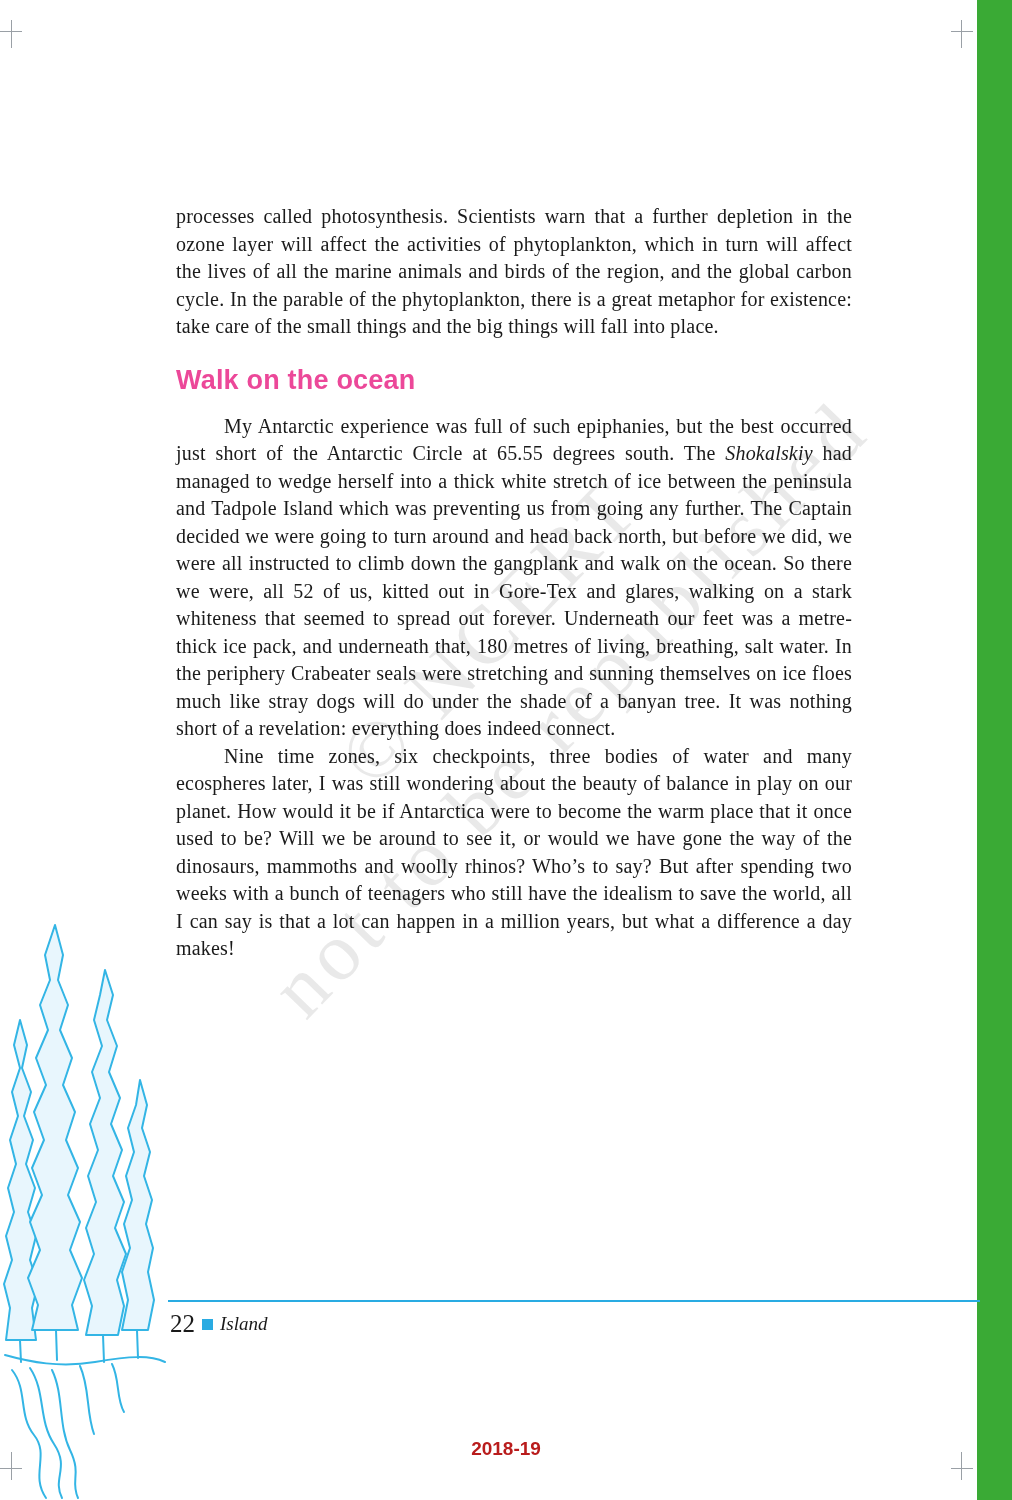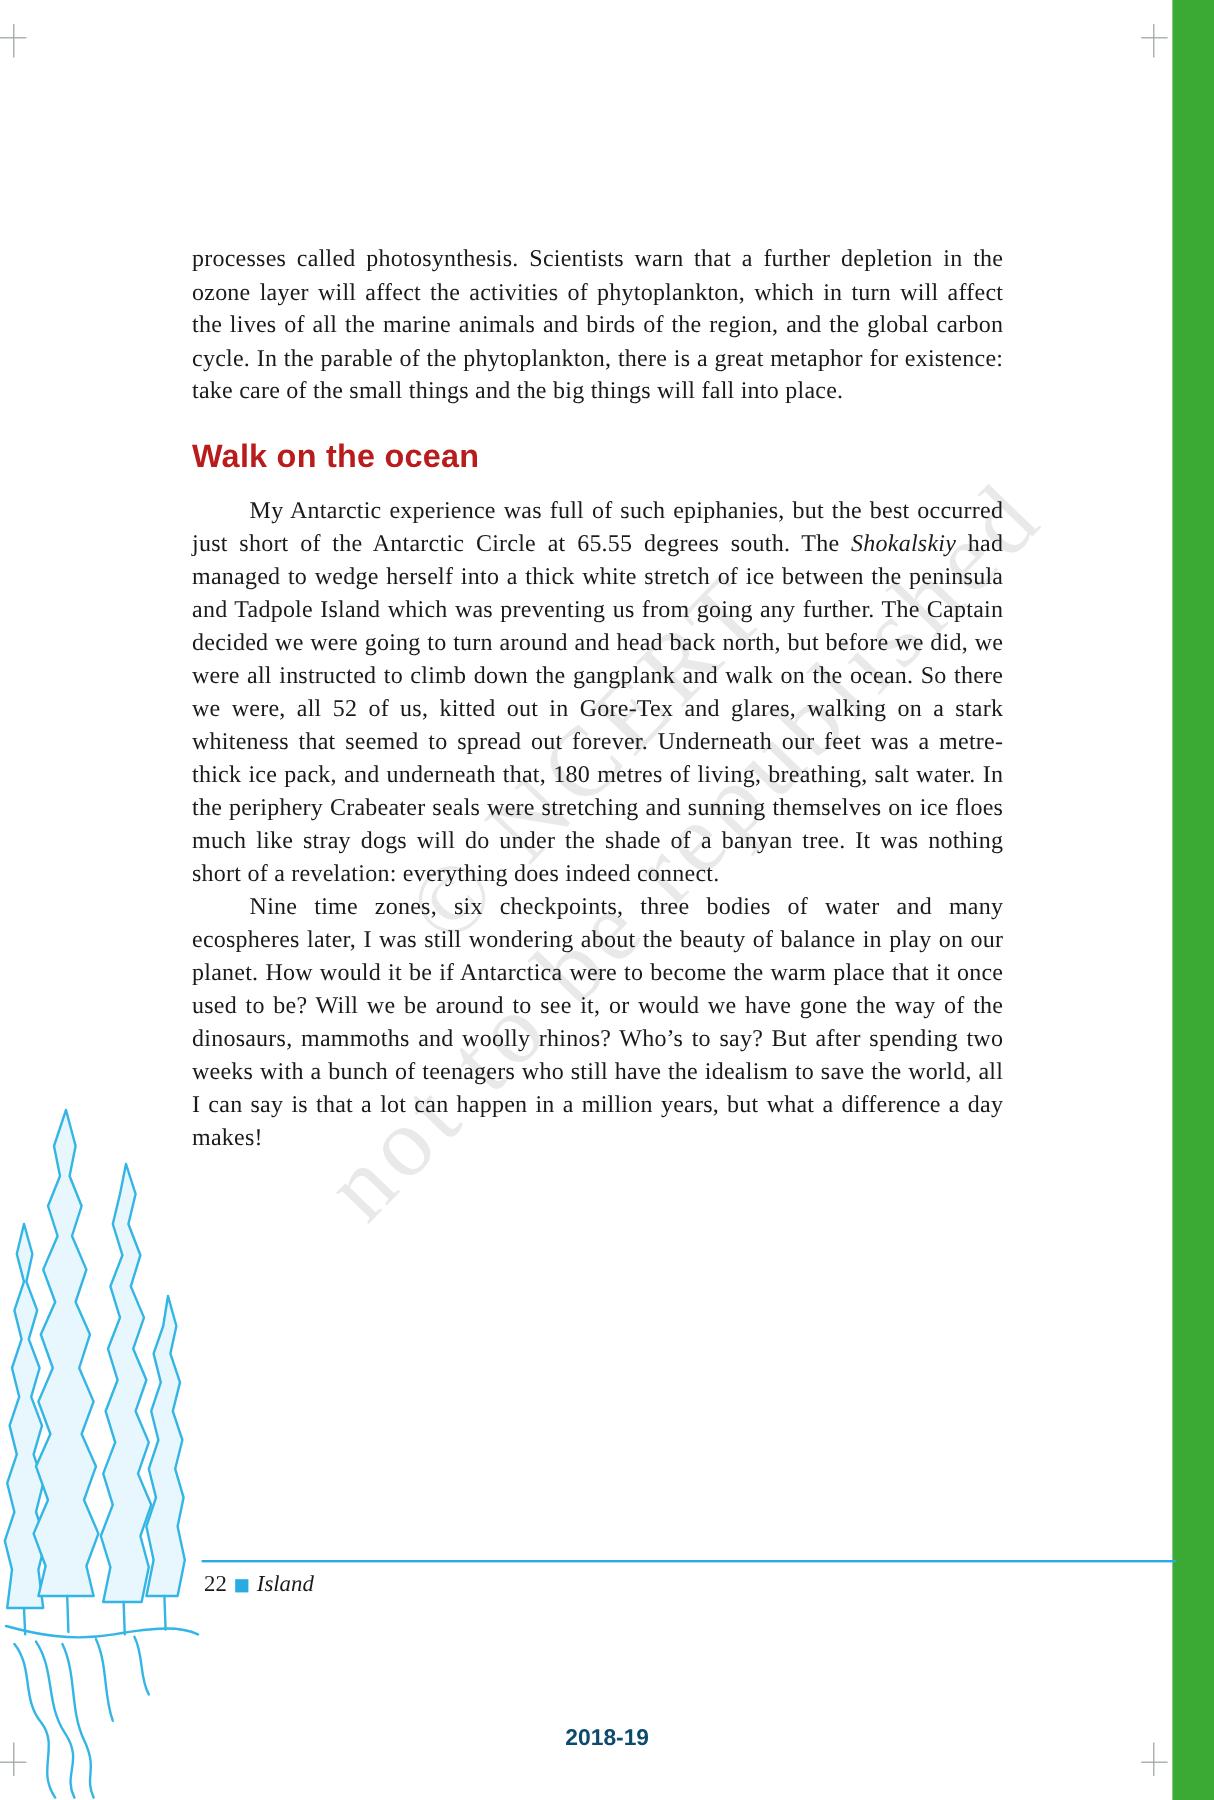--- a/index.html
+++ b/index.html
@@ -47,38 +47,38 @@
     letter-spacing: 6px;
     line-height: 1.35;
     pointer-events: none;
     user-select: none;
     white-space: nowrap;
   }
 
   
   .content {
     position: absolute;
-    left: 160px; top: 203px;
+    left: 176px; top: 203px;
     width: 676px;
     color: #1a1a1a;
   }
   .body-text {
     font-size: 20px;
     line-height: 27.5px;
     text-align: justify;
     letter-spacing: 0.2px;
   }
   .body-text.indented { text-indent: 48px; }
   .body-text em { }
 
   .section-heading {
     font-family: "Liberation Sans", sans-serif;
     font-weight: bold;
     font-size: 27px;
-    color: #b91c1c;
+    color: #ec4899;
     letter-spacing: 0.2px;
     margin-top: 24px;
     margin-bottom: 17px;
   }
 
   
   .tree-art {
     position: absolute;
     left: 0; top: 900px;
     width: 175px; height: 600px;
@@ -92,37 +92,37 @@
     background: #29abe2;
   }
   .footer-row {
     position: absolute;
     left: 170px; top: 1310px;
     display: flex;
     align-items: center;
     gap: 7px;
     color: #1a1a1a;
   }
-  .footer-page-number { font-size: 19px; }
+  .footer-page-number { font-size: 25px; }
   .footer-square {
     width: 11px; height: 11px;
     background: #29abe2;
     display: inline-block;
   }
   .footer-book-title { font-size: 19px; font-style: italic; }
 
   .edition-year {
     position: absolute;
     left: 0; top: 1438px;
     width: 1012px;
     text-align: center;
     font-family: "Liberation Sans", sans-serif;
     font-weight: bold;
     font-size: 19px;
-    color: #0c4a6e;
+    color: #b91c1c;
   }
 </style>
 </head>
 <body>
 
 <div class="page">
 
   <div class="crop crop-tl-v"></div>
   <div class="crop crop-tl-h"></div>
   <div class="crop crop-tr-v"></div>

